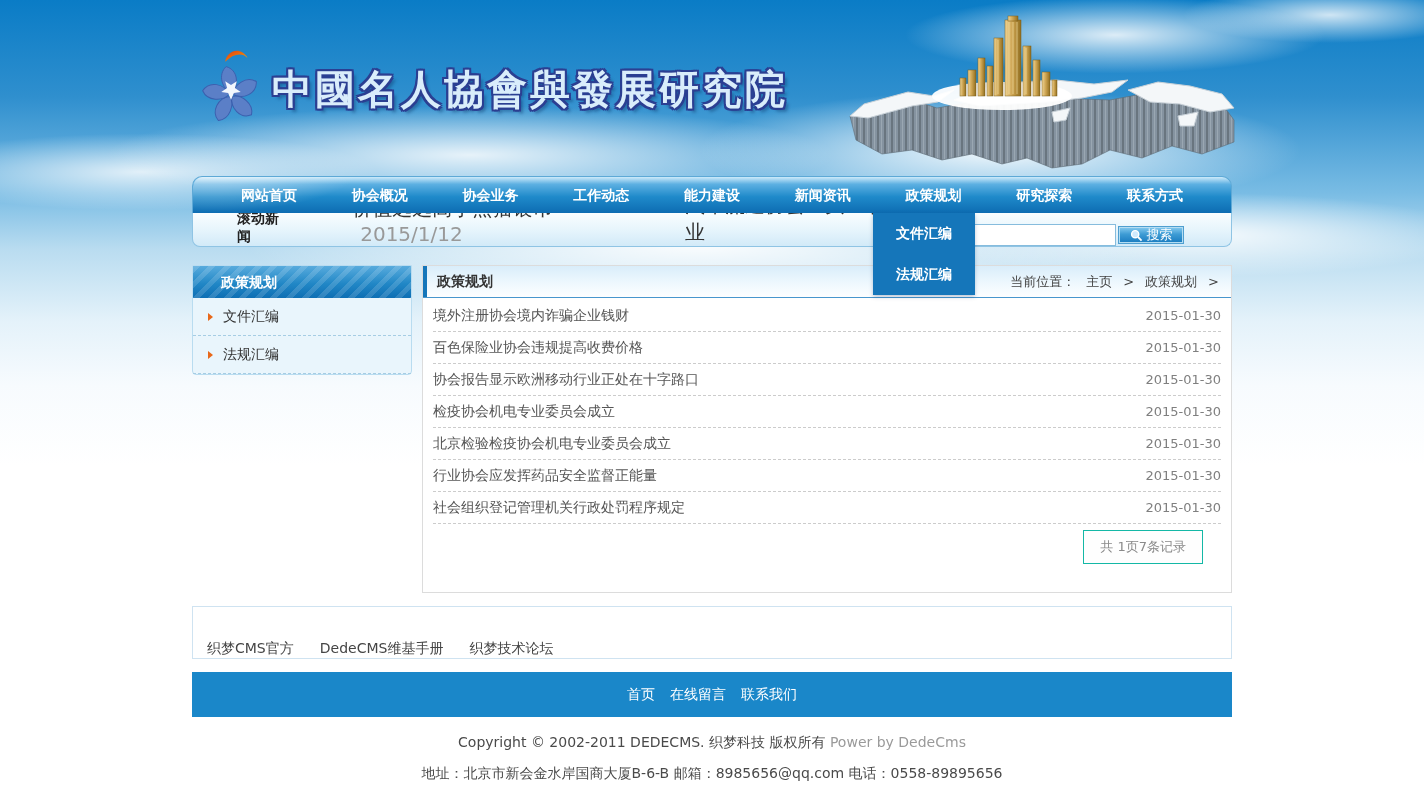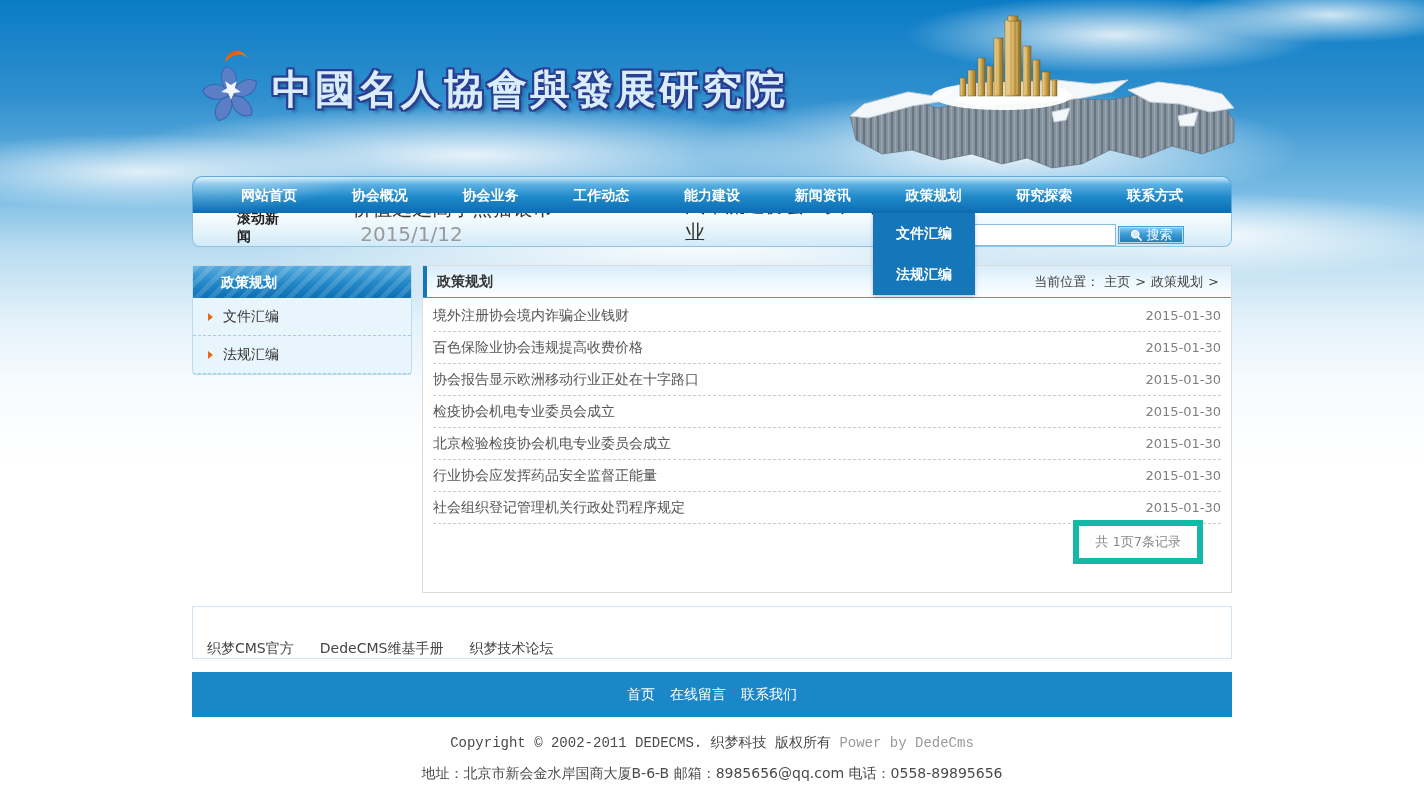--- a/index.html
+++ b/index.html
@@ -58,39 +58,39 @@
   .side-item{display:block;height:37px;line-height:37px;padding-left:30px;font-size:14px;color:#333;
     text-decoration:none;border-bottom:1px dashed #a6cde4;position:relative;}
   .side-item .arr{position:absolute;left:15px;top:50%;margin-top:-4px;width:0;height:0;
     border-left:5px solid #e8681a;border-top:4px solid transparent;border-bottom:4px solid transparent;}
   .main{flex:1;background:#fff;border:1px solid #dcdcdc;min-height:328px;box-sizing:border-box;position:relative;}
   .main-head{height:31px;border-bottom:1px solid #4896cd;background:linear-gradient(#d9edfa 0%,#eef8fe 55%,#fdfeff 100%);
     display:flex;align-items:center;}
   .vbar{width:4px;height:100%;background:#1576ba;flex:none;}
   .main-title{margin-left:10px;font-weight:bold;font-size:14px;color:#333;}
   .breadcrumb{margin-left:auto;margin-right:12px;font-size:13px;color:#444;}
-  .breadcrumb a{color:#444;text-decoration:none;margin:0 5px;}
+  .breadcrumb a{color:#444;text-decoration:none;margin:0 11px;}
   .art-list{padding:2px 10px 0 10px;}
   .art-row{height:31px;display:flex;align-items:center;border-bottom:1px dashed #cccccc;}
   .art-row a{font-size:14px;color:#555;text-decoration:none;}
   .art-row .date{margin-left:auto;color:#7f7f7f;font-size:13px;}
-  .pagebox{position:absolute;right:28px;bottom:28px;border:6px solid #14b8a6;background:#fefefe;
+  .pagebox{position:absolute;right:28px;bottom:28px;border:1px solid #14b8a6;background:#fefefe;
     padding:7px 16px;font-size:13px;color:#8a8a8a;}
   
   .links{margin-top:13px;border:1px solid #cfe3f1;background:#fff;}
   .links-head{height:30px;display:flex;align-items:center;border-bottom:1px solid #d8eaf6;
     background:linear-gradient(#f2fafe 0%,#cde8f8 50%,#e9f6fd 100%);}
   .links-head span{margin-left:10px;font-size:13px;color:#333;}
   .links-body{height:51px;display:flex;align-items:flex-end;gap:26px;padding:0 14px;}
   .links-body a{font-size:14px;color:#444;text-decoration:none;}
   
   .footer-bar{margin-top:13px;height:45px;background:#1a87c9;display:flex;justify-content:center;
     align-items:center;gap:15px;}
   .footer-bar a{color:#fff;font-size:14px;text-decoration:none;}
-  .copy{margin-top:17px;text-align:center;font-size:14px;color:#4a4a4a;font-family:Liberation Mono, monospace;}
+  .copy{margin-top:17px;text-align:center;font-size:14px;color:#4a4a4a;}
   .copy .power{color:#9a9a9a;}
   .addr{margin-top:13px;text-align:center;font-size:14px;color:#4a4a4a;}
 </style>
 </head>
 <body>
 
 <div class="sky-clouds"></div>
 
 <div class="wrap">
 

